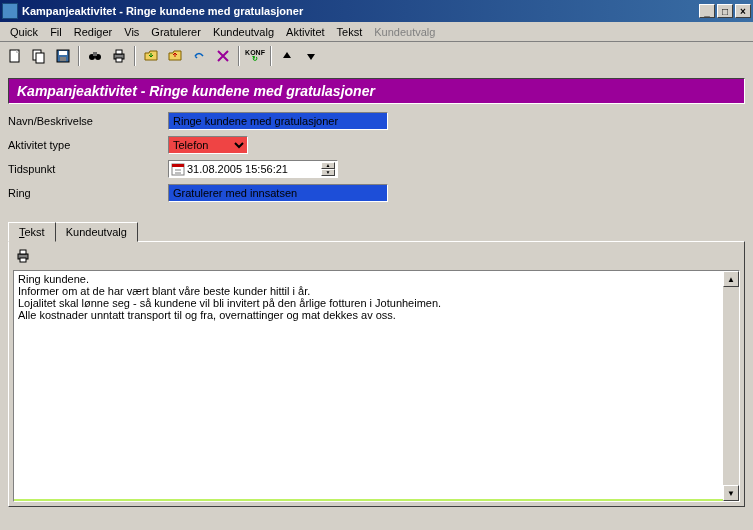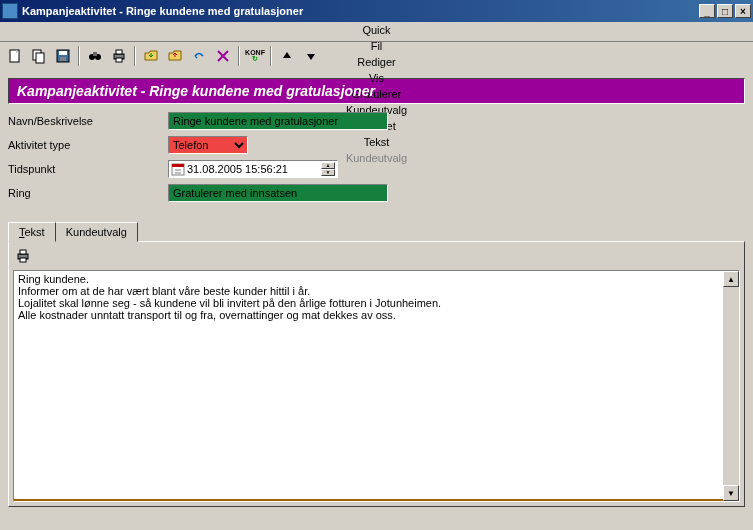--- a/index.html
+++ b/index.html
@@ -42,21 +42,20 @@
   font-family: Arial;
   cursor: pointer;
 }
 .menubar {
   height: 20px;
   background: #d4d0c8;
   display: flex;
   align-items: center;
   padding: 0 4px;
   border-bottom: 1px solid #808080;
-  flex-direction: column;
 }
 .menubar .menuitem {
   padding: 2px 6px;
   cursor: pointer;
   color: #000;
 }
 .menubar .menuitem.disabled { color: #808080; }
 .toolbar {
   height: 28px;
   background: #d4d0c8;
@@ -99,21 +98,21 @@
   margin-bottom: 6px;
   gap: 20px;
 }
 .form-label {
   width: 140px;
   color: #000;
 }
 .text-input {
   border: 1px solid;
   border-color: #808080 #fff #fff #808080;
-  background: #15803d;
+  background: #1d4ed8;
   padding: 2px 4px;
   font-family: inherit;
   font-size: 11px;
   height: 18px;
 }
 .text-input.wide { width: 220px; }
 .select-input {
   border: 1px solid;
   border-color: #808080 #fff #fff #808080;
   background: #ef4444;
@@ -183,21 +182,21 @@
   padding: 4px;
   margin-top: -1px;
 }
 .print-row {
   padding: 2px 0 4px 2px;
 }
 .textarea-wrap {
   position: relative;
   border: 1px solid;
   border-color: #808080 #fff #fff #808080;
-  background: #a16207;
+  background: #bef264;
 }
 .textarea {
   width: 100%;
   height: 228px;
   border: none;
   background: white;
   font-family: inherit;
   font-size: 11px;
   padding: 2px 18px 2px 4px;
   resize: none;

